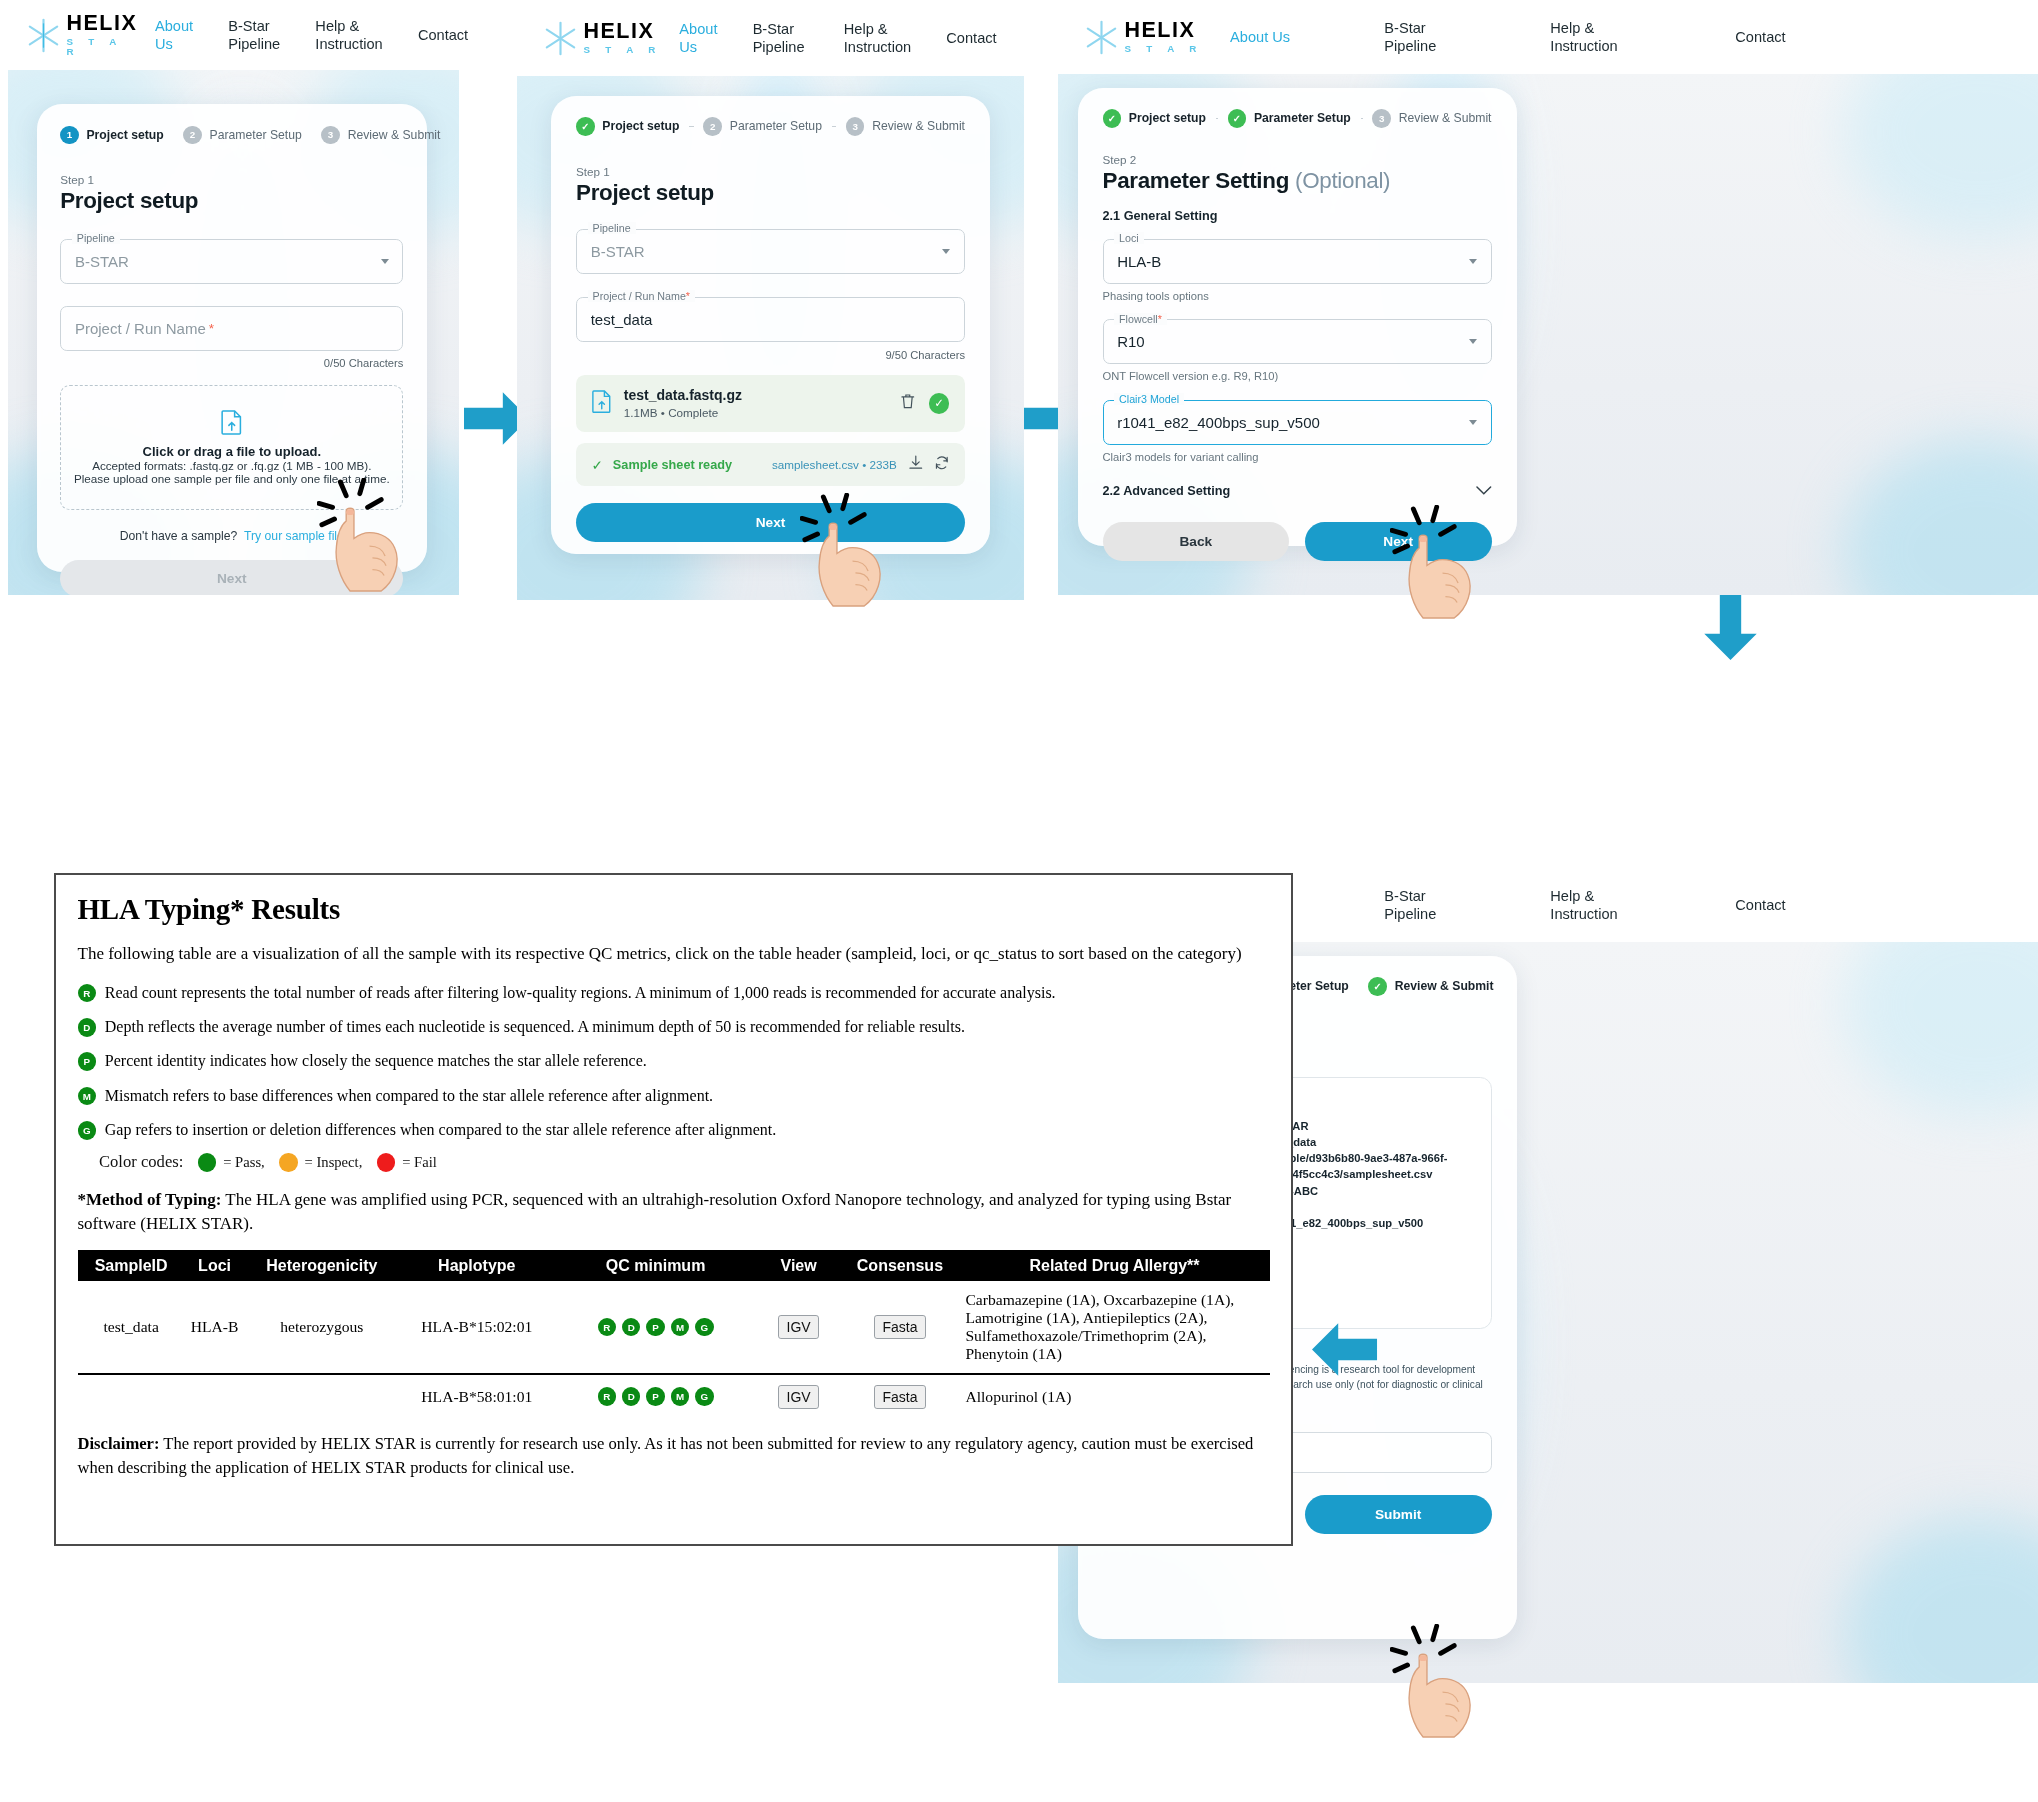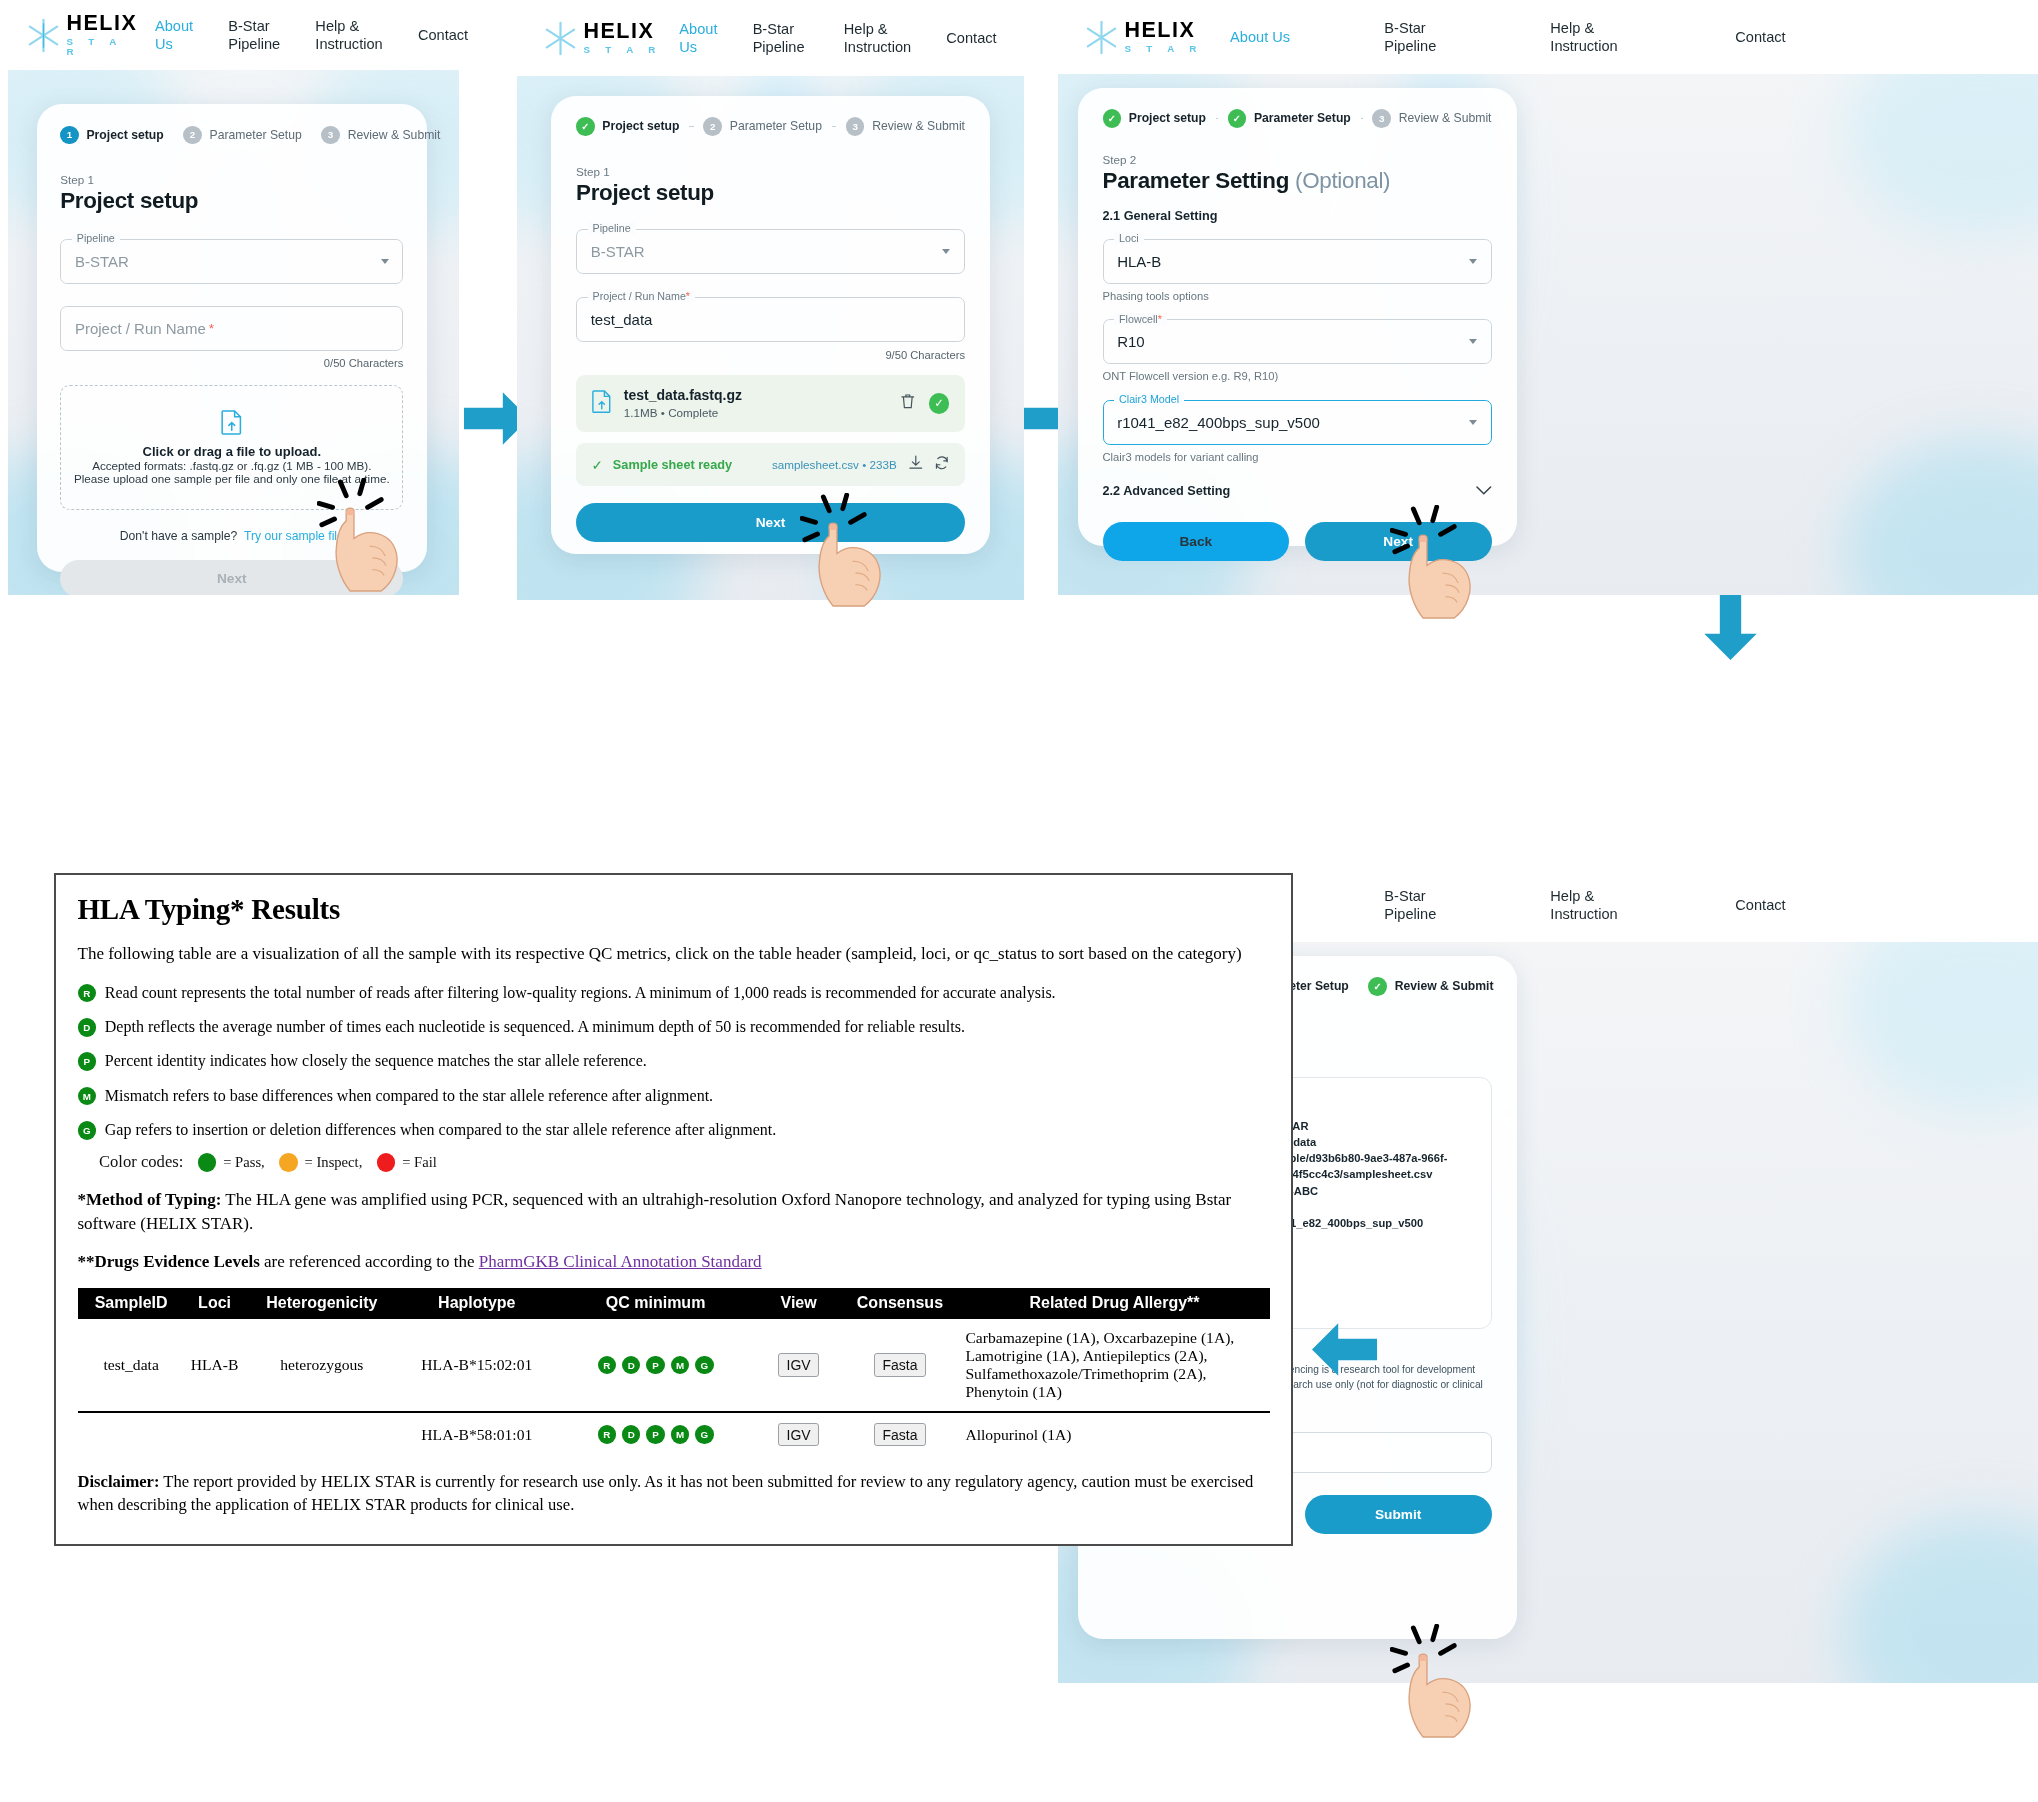--- a/index.html
+++ b/index.html
@@ -91,21 +91,21 @@
   }
   .dz-title { font-size:13px; font-weight:700; color:#15222b; }
   .dz-sub { font-size:11.7px; color:#2c3a43; }
 
   .btn {
     border-radius:21.5px; height:37px; display:flex; align-items:center;
     justify-content:center; font-size:13.7px; font-weight:600; cursor:pointer;
   }
   .btn-primary { background:#1a9ccb; color:#fff; }
   .btn-disabled { background:#e4e7ea; color:#a9b2b8; }
-  .btn-secondary { background:#0ea5e9; color:#2a363e; }
+  .btn-secondary { background:#e5e5e5; color:#2a363e; }
 
   .file-chip {
     background:#edf4ec; border-radius:8.8px; display:flex; align-items:center;
     gap:12.7px; padding:0 15.6px;
   }
   .chip-name { font-size:14px; font-weight:700; color:#15222b; }
   .chip-meta { font-size:11.7px; font-weight:400; color:#4b5a64; margin-top:2.9px;}
   .chip-actions { margin-left:auto; display:flex; align-items:center; gap:13.7px;}
   .ok-badge { width:20.5px;height:20.5px;border-radius:50%;background:#3dbd54;
               color:#fff; font-size:11.7px; display:flex;align-items:center;justify-content:center;}
@@ -740,23 +740,20 @@
     <span class="code-dot" style="background:#f5a623;margin-left:7.8px;"></span>
     <span style="font-size:14.6px;">= Inspect,</span>
     <span class="code-dot" style="background:#ee1c1c;margin-left:7.8px;"></span>
     <span style="font-size:14.6px;">= Fail</span>
   </div>
 
   <div class="rep-p" style="margin-top:15.6px;">
     <b>*Method of Typing:</b><span> The HLA gene was amplified using PCR, sequenced with an ultrahigh-resolution Oxford Nanopore technology, and analyzed for typing using Bstar software (HELIX STAR).</span>
   </div>
 
-  <div class="rep-p" style="margin-top:13.7px;">
-    <b>**Drugs Evidence Levels</b><span> are referenced according to the </span><a class="link" href="#">PharmGKB Clinical Annotation Standard</a>
-  </div>
 
   <table class="rep-tbl" style="margin-top:13.7px;">
     <thead>
       <tr id="tbl-head">
           <th style="width: 9%;">SampleID</th>
           <th style="width: 5%;">Loci</th>
           <th style="width: 13%;">Heterogenicity</th>
           <th style="width: 13%;">Haplotype</th>
           <th style="width: 17%;">QC minimum</th>
           <th style="width: 7%;">View</th>

